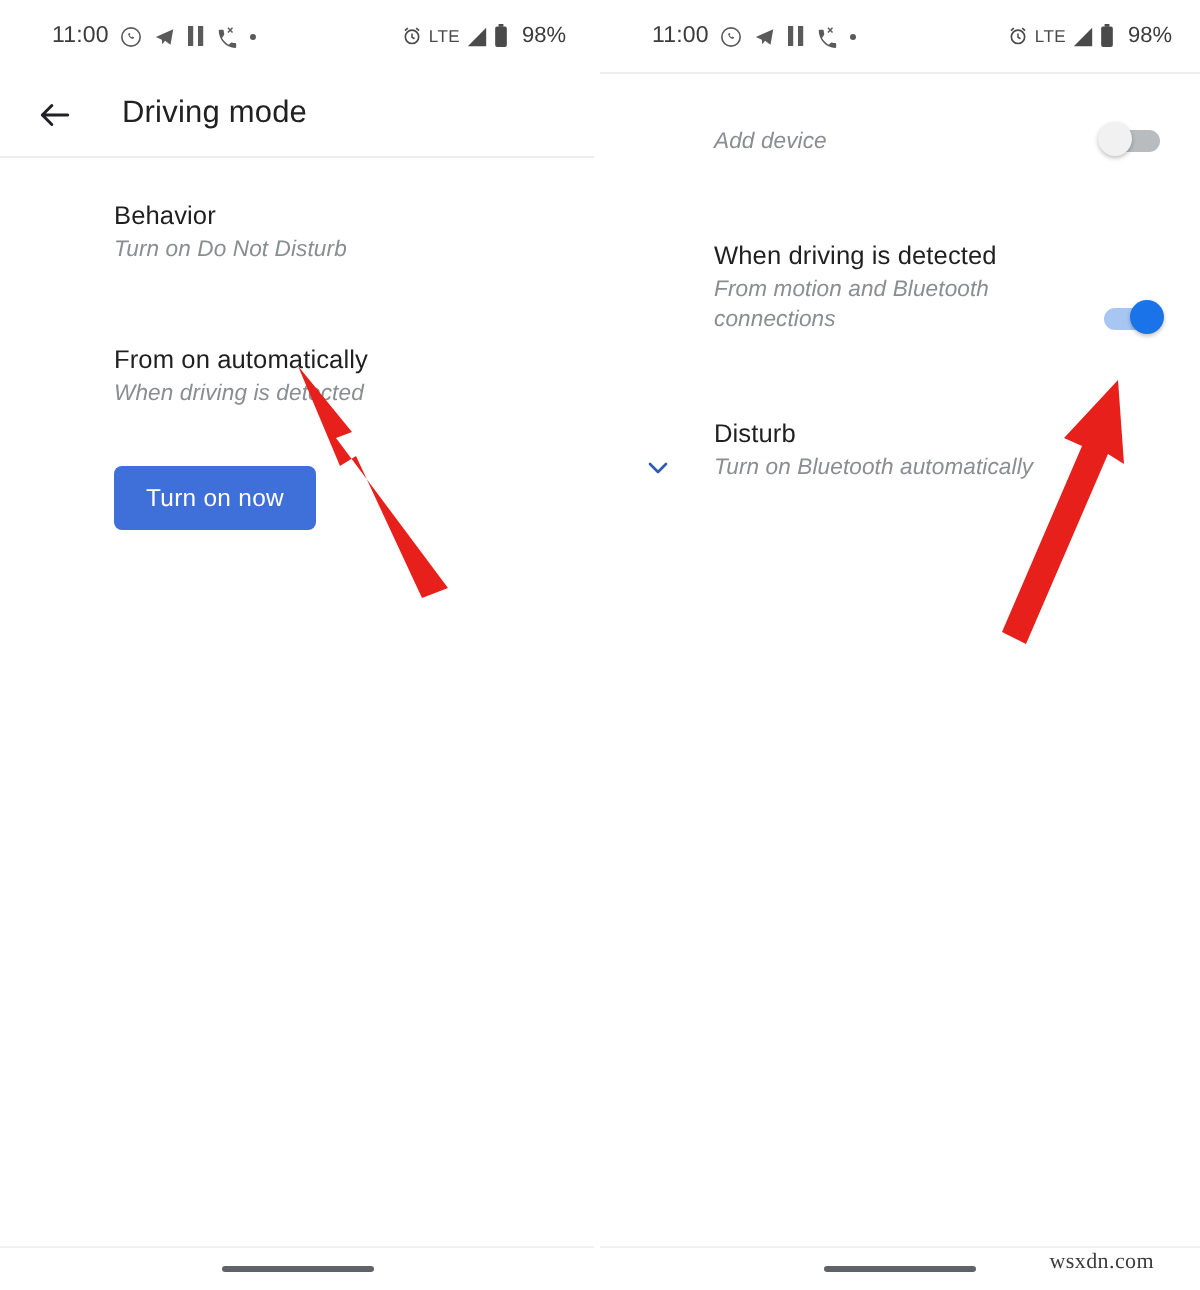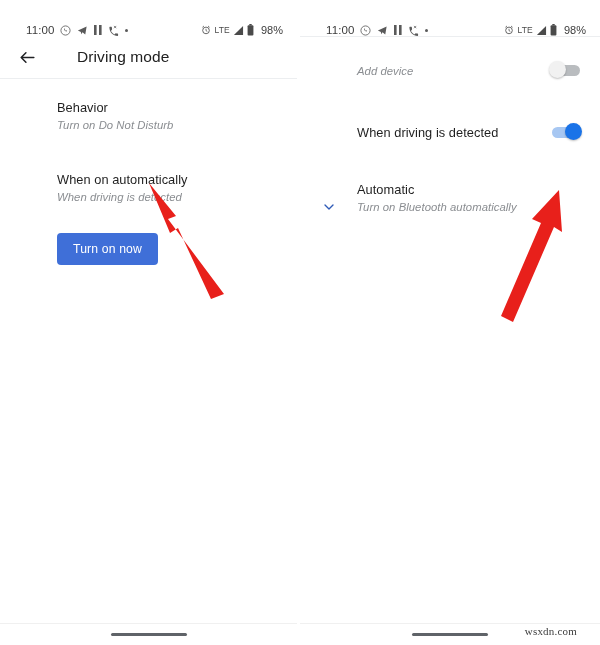--- a/index.html
+++ b/index.html
@@ -28,21 +28,21 @@
   }
   .phone.right {
     margin-left: 3px;
     width: 300px;
   }
 
   
   .statusbar {
     height: 36px;
     display: flex;
-    align-items: flex-end;
+    align-items: center;
     padding: 0 14px 0 26px;
     box-sizing: border-box;
     color: #4a4a4a;
   }
   .status-left {
     display: flex;
     align-items: center;
     gap: 6px;
     flex: 1;
   }
@@ -76,21 +76,20 @@
     display: inline-block;
   }
 
   
   .appbar {
     height: 42px;
     display: flex;
     align-items: center;
     padding-left: 14px;
     box-sizing: border-box;
-    gap: 16px;
   }
   .back-btn {
     width: 26px; height: 26px;
     display: flex; align-items: center; justify-content: center;
     cursor: pointer;
   }
   .app-title {
     font-size: 15.5px;
     color: #212121;
     margin-left: 21px;
@@ -315,21 +314,21 @@
         <div class="row-lead"></div>
         <div class="row-text">
           <div class="row-title">Behavior</div>
           <div class="row-sub">Turn on Do Not Disturb</div>
         </div>
       </div>
 
       <div class="row" style="margin-top:18px">
         <div class="row-lead"></div>
         <div class="row-text">
-          <div class="row-title">When on automatically</div>
+          <div class="row-title">From on automatically</div>
           <div class="row-sub">When driving is detected</div>
         </div>
       </div>
 
       <div class="btn-wrap">
         <button class="btn-primary" style="background:#3f6fd8">Turn on now</button>
       </div>
     </div>
 
     <svg class="arrow-layer" width="297" height="645" viewBox="0 0 297 645">
@@ -412,37 +411,38 @@
             <div class="track"></div>
             <div class="thumb"></div>
           </div>
         </div>
       </div>
 
       <div class="row" style="margin-top:20px">
         <div class="row-lead"></div>
         <div class="row-text">
           <div class="row-title">When driving is detected</div>
+          <div class="row-sub" style="max-width:160px">From motion and Bluetooth connections</div>
         </div>
         <div class="row-trail">
           <div class="switch on">
             <div class="track"></div>
             <div class="thumb"></div>
           </div>
         </div>
       </div>
 
       <div class="row" style="margin-top:20px">
         <div class="row-lead">
           <svg class="chev" width="16" height="16" viewBox="0 0 24 24">
               <path d="M6 9l6 6 6-6" stroke="#2f5bb7" stroke-width="2" fill="none" stroke-linecap="round" stroke-linejoin="round"></path>
             </svg>
         </div>
         <div class="row-text">
-          <div class="row-title">Automatic</div>
+          <div class="row-title">Disturb</div>
           <div class="row-sub">Turn on Bluetooth automatically</div>
         </div>
       </div>
     </div>
 
     <svg class="arrow-layer" width="300" height="645" viewBox="0 0 300 645">
       <g fill="#e8201b">
         <path d="M259 190 L262 232 L254 227 L213 322 L201 316 L241 223 L232 219 Z"></path>
       </g>
     </svg>

